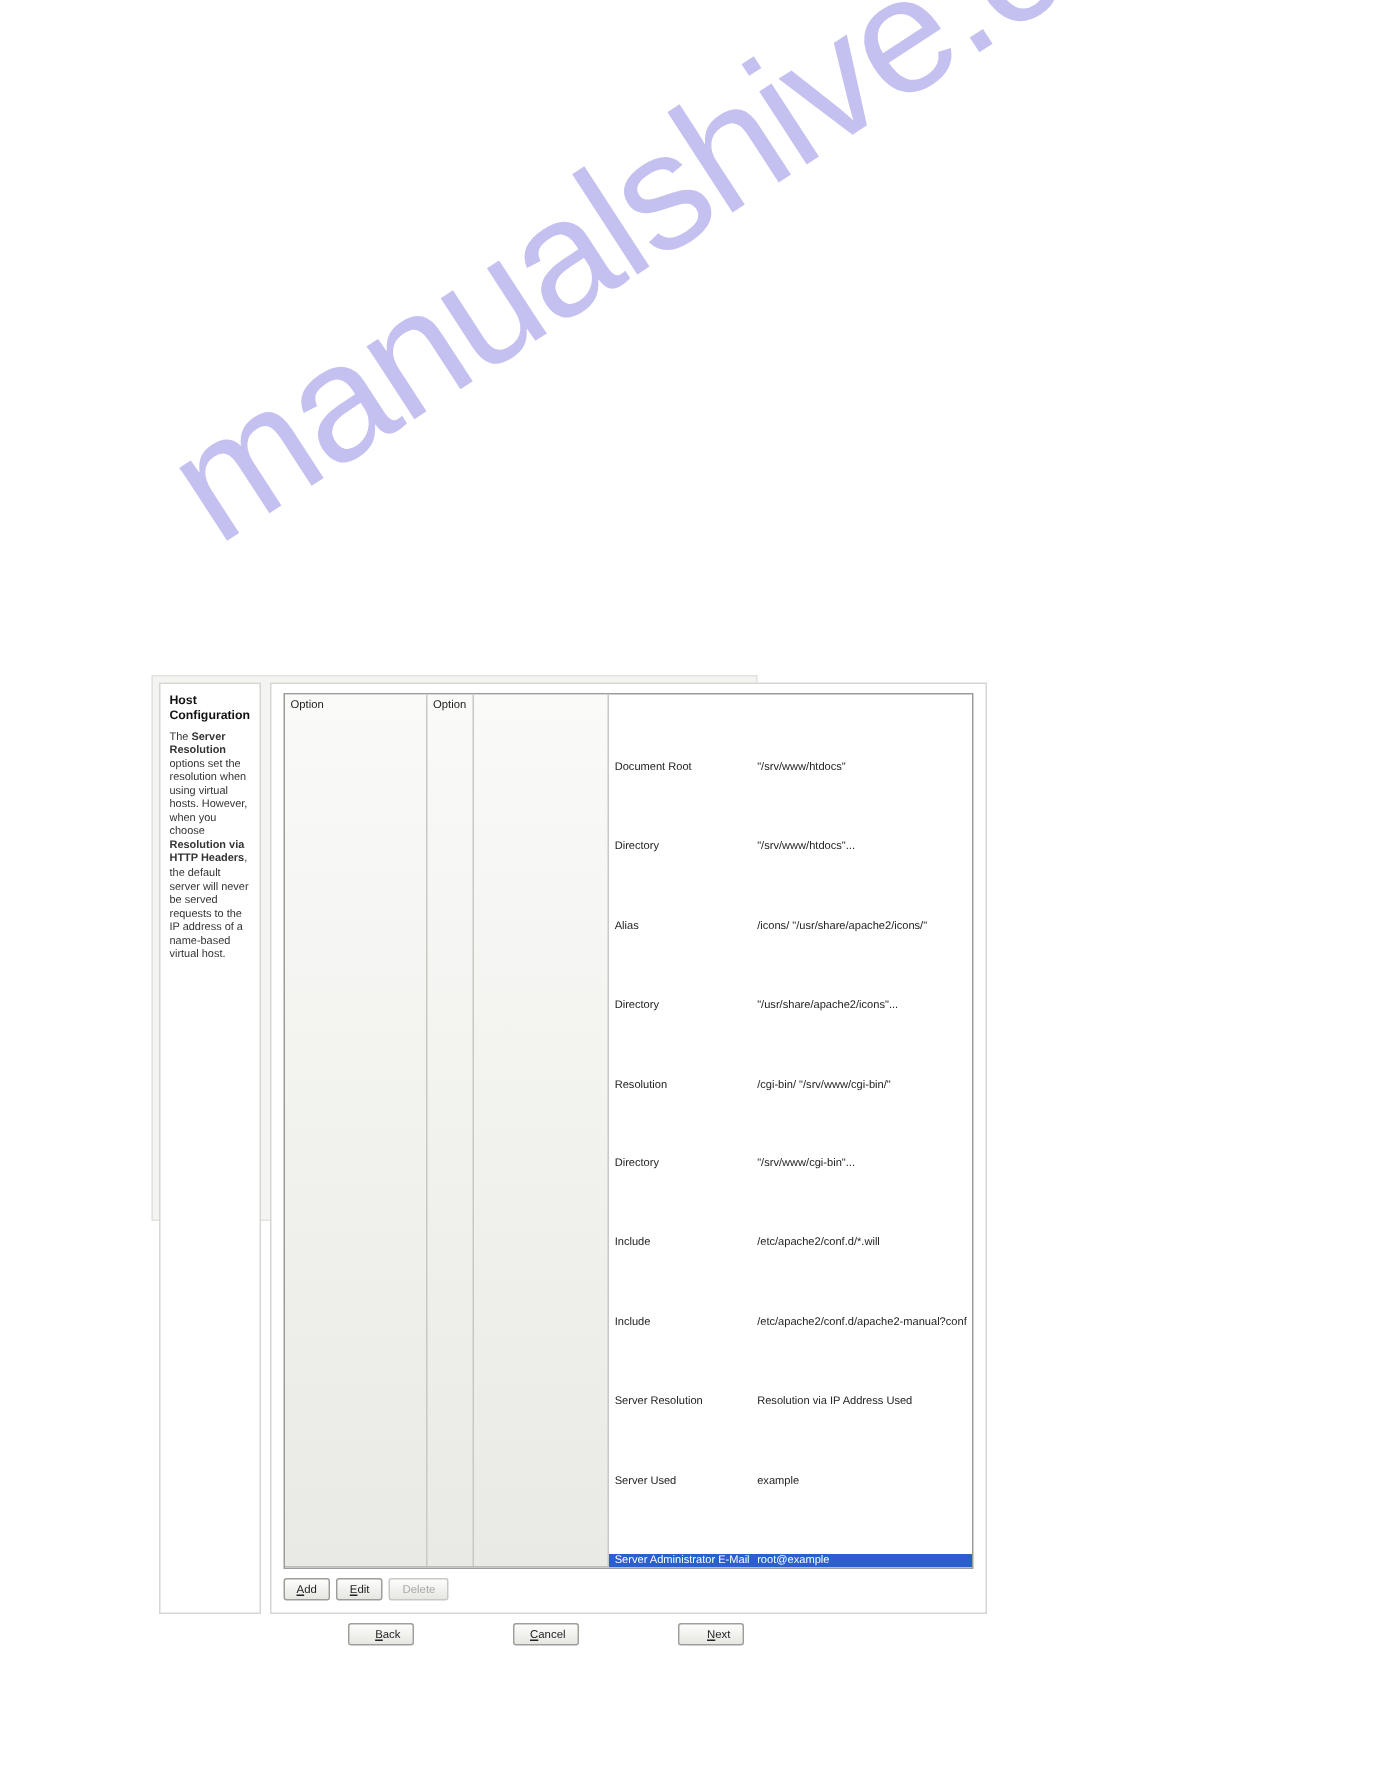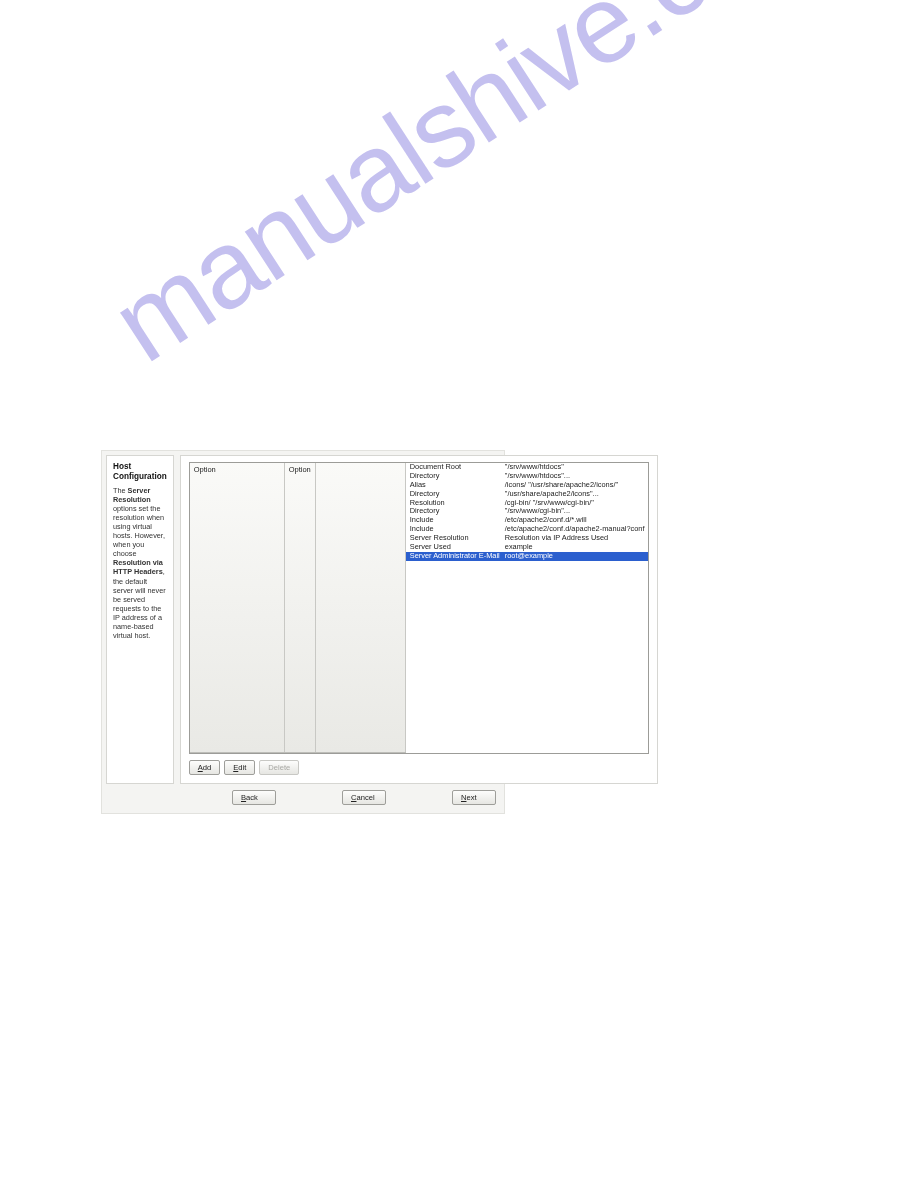--- a/index.html
+++ b/index.html
@@ -106,21 +106,21 @@
     border-right: 1px solid #c8c8c4;
   }
   .col-opt { width: 95px; }
   .col-val { flex: 1; }
   .col-sp { width: 90px; }
   .tbody {
     flex: 1;
     overflow: hidden;
     font-size: 7.4px;
   }
-  .tr { display: flex; padding: 0 0; line-height: 1.2; }
+  .tr { display: flex; padding: 0 0; line-height: 1.2; margin-top: 44px; }
   .td { padding: 0 4px; white-space: nowrap; overflow: hidden; }
   .tr.selected { background: #2b5fce; color: #ffffff; }
   .table-buttons {
     display: flex;
     gap: 4px;
     margin-top: 6px;
   }
   .btn {
     font-size: 7.6px;
     padding: 2px 8px;
@@ -132,21 +132,21 @@
   }
   .btn.disabled {
     color: #a8a8a4;
     border-color: #c8c8c4;
   }
   .footer-row {
     display: flex;
     justify-content: space-between;
     padding: 6px 8px 8px 130px;
   }
-  .footer-row .btn { min-width: 44px; text-align: left; }
+  .footer-row .btn { min-width: 44px; text-align: right; }
   .mnemonic { text-decoration: underline; }
   .logo-ghost {
     position: absolute;
     left: 108px; top: 608px;
     width: 86px; height: 86px;
     border-radius: 50%;
     background: radial-gradient(circle at 40% 40%, rgba(200,60,50,0.12), rgba(200,60,50,0) 70%);
     pointer-events: none;
   }
 </style>

